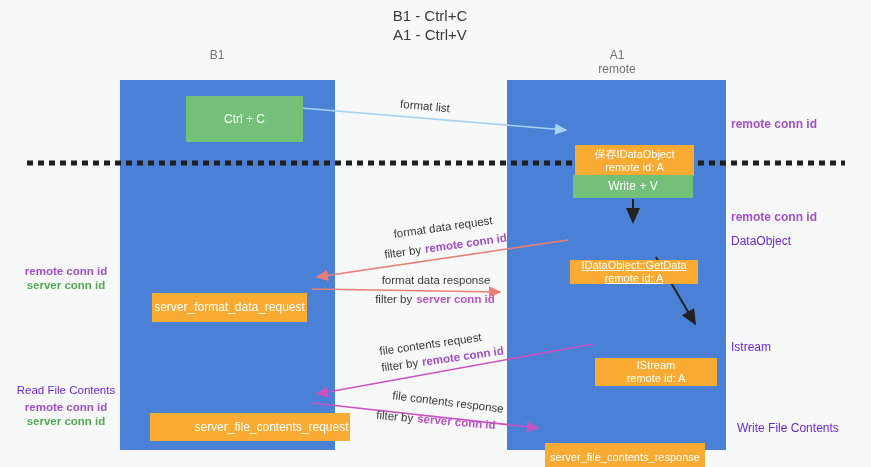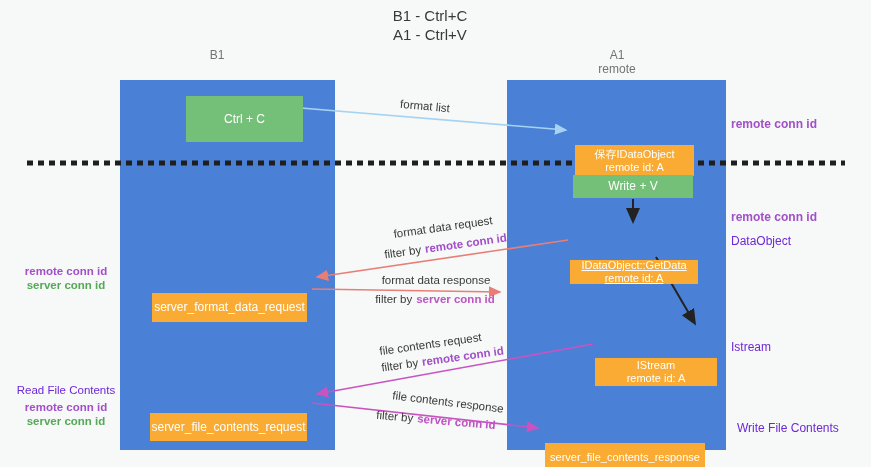--- a/index.html
+++ b/index.html
@@ -123,21 +123,21 @@
   <div class="abs box orange" style="left:152px;top:265px;width:155px;height:29px;font-size:12px;">
     <div class="ln">server_format_data_request</div>
   </div>
 
 
   <div class="abs box orange" style="left:595px;top:330px;width:122px;height:28px;">
     <div class="ln">IStream</div>
     <div class="ln">remote id: A</div>
   </div>
 
-  <div class="abs box orange" style="left:150px;top:385px;width:157px;height:28px;font-size:12px;">
+  <div class="abs box orange" style="left:150px;top:385px;width:157px;height:28px;font-size:12px;padding-left:43px;">
     <div class="ln">server_file_contents_request</div>
   </div>
 
   <div class="abs box orange" style="left:545px;top:415px;width:160px;height:28px;">
     <div class="ln">server_file_contents_response</div>
   </div>
 
   <div class="abs side-label purple" style="left:731px;top:117px;">remote conn id</div>
   <div class="abs side-label purple" style="left:731px;top:210px;">remote conn id</div>
   <div class="abs side-label blacklbl" style="left:731px;top:234px;">DataObject</div>

